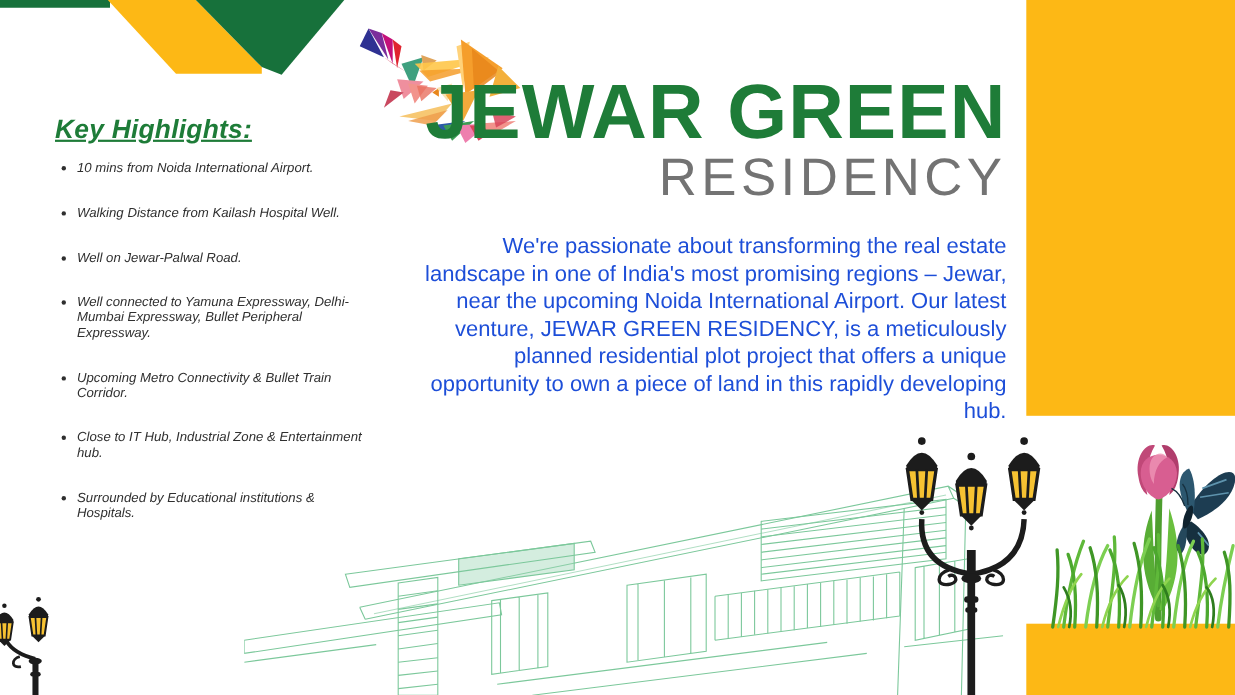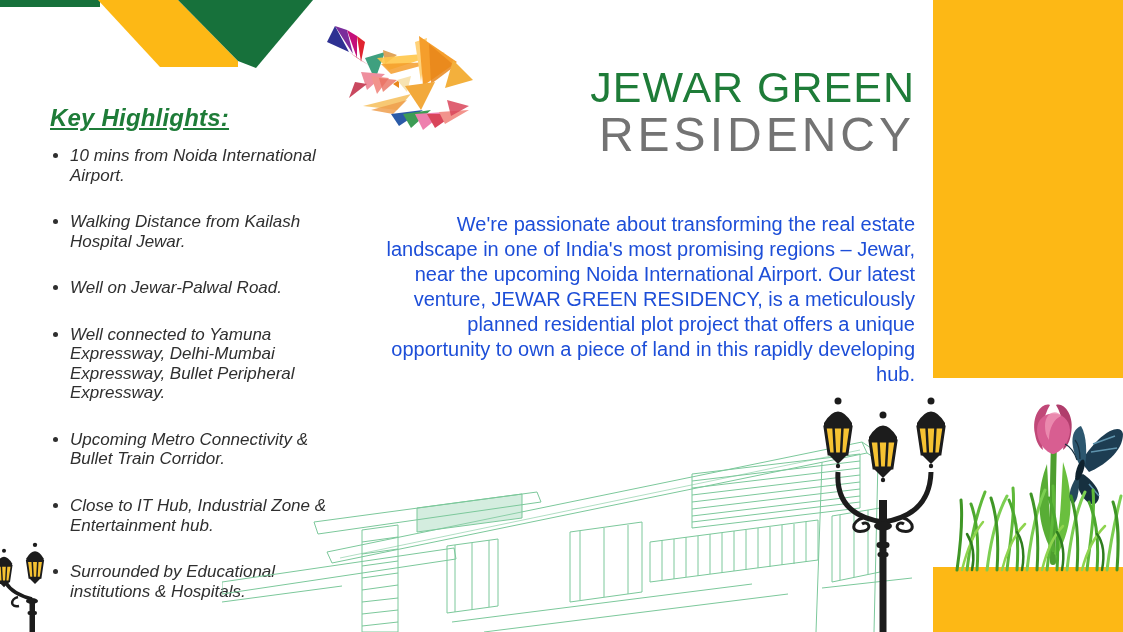--- a/index.html
+++ b/index.html
@@ -17,41 +17,41 @@
   .yellow-panel{background:#fdb815;}
   #yellow-top{left:933px;top:0;width:190px;height:378px;}
   #yellow-bottom{left:933px;top:567px;width:190px;height:65px;}
 
   
   #doves{left:327px;top:22px;}
 
   
   #title{right:208px;top:66px;text-align:right;line-height:1;}
   #title .l1{
-    font-size:43px;color:#1e7c38;font-weight:400;letter-spacing:1px;white-space:nowrap;
+    font-size:70px;color:#1e7c38;font-weight:700;letter-spacing:1px;white-space:nowrap;
   }
   #title .l2{
     font-size:48px;color:#737373;font-weight:400;letter-spacing:4px;margin-top:2px;white-space:nowrap;
   }
 
   
   #intro{
     right:208px;top:212px;width:532px;text-align:right;
     font-size:20px;line-height:1.25;color:#1d4ed8;font-weight:400;
   }
 
   
   #highlights{left:50px;top:104px;width:292px;}
   #highlights h2{
     margin:0 0 14px 0;font-size:24px;font-style:italic;font-weight:700;
     color:#1e7c38;text-decoration:underline;letter-spacing:.2px;
   }
   #highlights ul{margin:0;padding:0 0 0 20px;list-style:disc;}
   #highlights li{
-    font-size:17px;font-style:italic;color:#2f2f2f;line-height:1.15;
+    font-size:12px;font-style:italic;color:#2f2f2f;line-height:1.15;
     margin-bottom:27px;font-weight:500;
   }
   #highlights li:last-child{margin-bottom:18px;}
 
   
   #house{left:222px;top:420px;}
   #lamp-big{left:803px;top:392px;}
   #lamp-small{left:-12px;top:541px;}
   #garden{left:953px;top:392px;}
 
@@ -112,21 +112,21 @@
     <div class="l1">JEWAR GREEN</div>
     <div class="l2">RESIDENCY</div>
   </div>
 
   <div id="intro" class="abs">We're passionate about transforming the real estate landscape in one of India's most promising regions – Jewar, near the upcoming Noida International Airport. Our latest venture, JEWAR GREEN RESIDENCY, is a meticulously planned residential plot project that offers a unique opportunity to own a piece of land in this rapidly developing hub.</div>
 
   <div id="highlights" class="abs">
     <h2>Key Highlights:</h2>
     <ul>
       <li>10 mins from Noida International Airport.</li>
-      <li>Walking Distance from Kailash Hospital Jewar.</li>
+      <li>Walking Distance from Kailash Hospital Well.</li>
       <li>Well on Jewar-Palwal Road.</li>
       <li>Well connected to Yamuna Expressway, Delhi-Mumbai Expressway, Bullet Peripheral Expressway.</li>
       <li>Upcoming Metro Connectivity &amp; Bullet Train Corridor.</li>
       <li>Close to IT Hub, Industrial Zone &amp; Entertainment hub.</li>
       <li>Surrounded by Educational institutions &amp; Hospitals.</li>
     </ul>
   </div>
 
   <svg id="house" class="abs" width="690" height="212" viewBox="0 0 690 212" aria-hidden="true" fill="none" stroke="#7cc89b" stroke-width="1">
 

